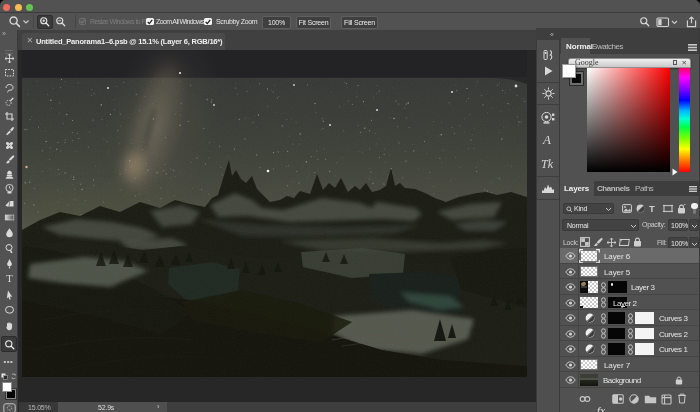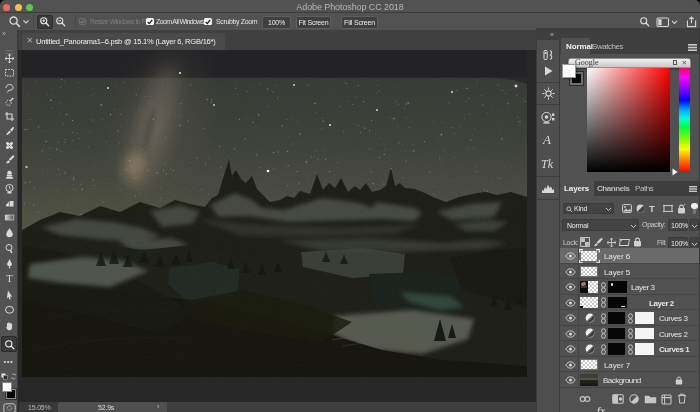--- a/index.html
+++ b/index.html
@@ -7,21 +7,20 @@
 .app{position:absolute;left:0;top:0;width:700px;height:412px;background:#272727;border-radius:5px 5px 0 0;overflow:hidden;}
 .abs{position:absolute;}
 .tl{border-radius:50%;width:7px;height:7px;top:3.5px;}
 </style></head><body>
 <div class="app">
 
 <div class="abs" style="left:0;top:0;width:700px;height:13px;background:#525252;border-bottom:1px solid #3c3c3c;border-radius:5px 5px 0 0;"></div>
 <div class="abs tl" style="left:3px;background:#ee6a5f;"></div>
 <div class="abs tl" style="left:14.7px;background:#f5bd4f;"></div>
 <div class="abs tl" style="left:26.4px;background:#61c455;"></div>
-<div class="abs" style="left:0;top:1px;width:700px;height:12px;text-align:center;font-size:9px;letter-spacing:-0.1px;color:#b5b5b5;line-height:13px;">Adobe Photoshop CC 2018</div>
 
 <div class="abs" style="left:0;top:13px;width:700px;height:17px;background:#525252;"></div>
 <svg class="abs" style="left:8.28px;top:14.78px;" width="13.440000000000001" height="13.440000000000001" viewBox="0 0 12 12">
       <circle cx="5" cy="5" r="3.2" fill="none" stroke="#d9d9d9" stroke-width="1.2"></circle>
       <line x1="7.4" y1="7.4" x2="10.2" y2="10.2" stroke="#d9d9d9" stroke-width="1.4" stroke-linecap="round"></line>
     </svg>
 <svg class="abs" style="left:22px;top:19px;" width="8" height="6" viewBox="0 0 8 6">
       <path d="M1.5 1.5 L4 4 L6.5 1.5" stroke="#c9c9c9" stroke-width="1.2" fill="none"></path>
     </svg>
 <div class="abs" style="left:33px;top:15px;width:1px;height:13px;background:#454545;"></div>
@@ -71,21 +70,21 @@
     </svg>
 <svg class="abs" style="left:685.5px;top:15.5px;" width="11" height="12" viewBox="0 0 11 12">
       <path d="M2 5 H1.4 V10.6 H9.6 V5 H9" fill="none" stroke="#d4d4d4" stroke-width="1.1"></path>
       <path d="M5.5 1.2 V7.2 M3.3 3.2 L5.5 1 L7.7 3.2" fill="none" stroke="#d4d4d4" stroke-width="1.1"></path>
     </svg>
 
 <div class="abs" style="left:0;top:30px;width:700px;height:20px;background:#404040;"></div>
 <div class="abs" style="left:1px;top:30.5px;font-size:7px;color:#b0b0b0;letter-spacing:-1px;">»</div>
 <div class="abs" style="left:22px;top:33px;width:203px;height:17px;background:#4a4a4a;border-radius:2px 2px 0 0;"></div>
 <div class="abs" style="left:26.5px;top:36px;font-size:8px;color:#aaaaaa;">✕</div>
-<div class="abs" style="left:36px;top:33px;height:17px;line-height:17px;font-size:7.5px;font-weight:normal;letter-spacing:-0.2px;color:#f0f0f0;">Untitled_Panorama1–6.psb @ 15.1% (Layer 6, RGB/16*)</div>
+<div class="abs" style="left:36px;top:33px;height:17px;line-height:17px;font-size:7.5px;font-weight:bold;letter-spacing:-0.2px;color:#f0f0f0;">Untitled_Panorama1–6.psb @ 15.1% (Layer 6, RGB/16*)</div>
 
 <div class="abs" style="left:18px;top:50px;width:518px;height:352px;background:#272727;"></div>
 <svg class="abs" style="left:22px;top:50px;" width="505" height="327" viewBox="0 0 505 327">
 <defs>
 <linearGradient id="sky" x1="0" y1="0" x2="0" y2="1">
 <stop offset="0" stop-color="#232326"></stop>
           <stop offset="0.084" stop-color="#232326"></stop>
 <stop offset="0.087" stop-color="#343733"></stop>
           <stop offset="0.30" stop-color="#3c3f37"></stop>
 <stop offset="0.45" stop-color="#47493e"></stop>
@@ -956,21 +955,21 @@
       </svg>
       <div class="abs" style="left:578px;top:294.5px;width:1px;height:15.5px;background:#454545;"></div>
       <div class="abs" style="left:580px;top:296.5px;width:18px;height:11.5px;background-color:#ffffff;background-image:linear-gradient(45deg,#c9c9c9 25%,transparent 25%,transparent 75%,#c9c9c9 75%),linear-gradient(45deg,#c9c9c9 25%,transparent 25%,transparent 75%,#c9c9c9 75%);background-size:4px 4px;background-position:0 0,2px 2px;"></div>
       <div class="abs" style="left:580px;top:305.5px;width:3px;height:2.5px;background:#111;"></div>
       <svg class="abs" style="left:599.5px;top:297.0px;" width="7" height="11" viewBox="0 0 7 11">
         <rect x="1.6" y="0.8" width="3.8" height="4.4" rx="1.9" fill="none" stroke="#c9c9c9" stroke-width="1"></rect>
         <rect x="1.6" y="5.8" width="3.8" height="4.4" rx="1.9" fill="none" stroke="#c9c9c9" stroke-width="1"></rect>
       </svg>
       <div class="abs" style="left:607.5px;top:296.5px;width:19px;height:11.5px;background:#060606;"></div>
       <div class="abs" style="left:621px;top:306.0px;width:4px;height:1px;background:#ccc;"></div>
-      <div class="abs" style="left:649px;top:298.5px;font-size:8px;font-weight:bold;letter-spacing:-0.45px;color:#e4e4e4;white-space:nowrap;">Layer 2</div>
+      <div class="abs" style="left:613px;top:298.5px;font-size:8px;font-weight:normal;letter-spacing:-0.45px;color:#e4e4e4;white-space:nowrap;">Layer 2</div>
       <div class="abs" style="left:560px;top:310.0px;width:140px;height:15.5px;background:#515151;border-bottom:1px solid #454545;"></div>
       <svg class="abs" style="left:565px;top:314.0px;" width="11" height="8" viewBox="0 0 11 8">
         <path d="M0.8 4 C2.2 1.6 4 0.8 5.5 0.8 C7 0.8 8.8 1.6 10.2 4 C8.8 6.4 7 7.2 5.5 7.2 C4 7.2 2.2 6.4 0.8 4 Z" fill="none" stroke="#d6d6d6" stroke-width="0.9"></path>
         <circle cx="5.5" cy="4" r="1.6" fill="#d6d6d6"></circle>
       </svg>
       <div class="abs" style="left:578px;top:310.0px;width:1px;height:15.5px;background:#454545;"></div>
       <svg class="abs" style="left:585px;top:312.8px;" width="10" height="10" viewBox="0 0 10 10">
         <circle cx="5" cy="5" r="4.4" fill="#ededed"></circle>
         <path d="M1.9 8.1 A4.4 4.4 0 0 0 8.1 1.9 Z" fill="#3c3c3c"></path>
         <path d="M1.9 8.1 C4 7.6 6.4 5.2 8.1 1.9" stroke="#888" stroke-width="0.7" fill="none"></path>
@@ -1022,21 +1021,21 @@
       <svg class="abs" style="left:599.5px;top:343.5px;" width="7" height="11" viewBox="0 0 7 11">
         <rect x="1.6" y="0.8" width="3.8" height="4.4" rx="1.9" fill="none" stroke="#c9c9c9" stroke-width="1"></rect>
         <rect x="1.6" y="5.8" width="3.8" height="4.4" rx="1.9" fill="none" stroke="#c9c9c9" stroke-width="1"></rect>
       </svg>
       <div class="abs" style="left:607.5px;top:343.0px;width:17px;height:11.5px;background:#060606;"></div>
       <svg class="abs" style="left:626.5px;top:343.5px;" width="7" height="11" viewBox="0 0 7 11">
         <rect x="1.6" y="0.8" width="3.8" height="4.4" rx="1.9" fill="none" stroke="#c9c9c9" stroke-width="1"></rect>
         <rect x="1.6" y="5.8" width="3.8" height="4.4" rx="1.9" fill="none" stroke="#c9c9c9" stroke-width="1"></rect>
       </svg>
       <div class="abs" style="left:635px;top:343.0px;width:19px;height:11.5px;background:#f4f4f4;"></div>
-      <div class="abs" style="left:659px;top:345.0px;font-size:8px;font-weight:bold;letter-spacing:-0.45px;color:#e4e4e4;white-space:nowrap;">Curves 1</div>
+      <div class="abs" style="left:659px;top:345.0px;font-size:8px;font-weight:normal;letter-spacing:-0.45px;color:#e4e4e4;white-space:nowrap;">Curves 1</div>
       <div class="abs" style="left:560px;top:356.5px;width:140px;height:15.5px;background:#515151;border-bottom:1px solid #454545;"></div>
       <svg class="abs" style="left:565px;top:360.5px;" width="11" height="8" viewBox="0 0 11 8">
         <path d="M0.8 4 C2.2 1.6 4 0.8 5.5 0.8 C7 0.8 8.8 1.6 10.2 4 C8.8 6.4 7 7.2 5.5 7.2 C4 7.2 2.2 6.4 0.8 4 Z" fill="none" stroke="#d6d6d6" stroke-width="0.9"></path>
         <circle cx="5.5" cy="4" r="1.6" fill="#d6d6d6"></circle>
       </svg>
       <div class="abs" style="left:578px;top:356.5px;width:1px;height:15.5px;background:#454545;"></div>
       <div class="abs" style="left:580px;top:358.5px;width:18px;height:11.5px;background-color:#ffffff;background-image:linear-gradient(45deg,#c9c9c9 25%,transparent 25%,transparent 75%,#c9c9c9 75%),linear-gradient(45deg,#c9c9c9 25%,transparent 25%,transparent 75%,#c9c9c9 75%);background-size:4px 4px;background-position:0 0,2px 2px;border:1px solid #6e6e6e;"></div>
       <div class="abs" style="left:604px;top:360.5px;font-size:8px;font-weight:normal;letter-spacing:-0.1px;color:#e4e4e4;white-space:nowrap;">Layer 7</div>
       <div class="abs" style="left:560px;top:372.0px;width:140px;height:15.5px;background:#515151;border-bottom:1px solid #454545;"></div>
       <svg class="abs" style="left:565px;top:376.0px;" width="11" height="8" viewBox="0 0 11 8">

